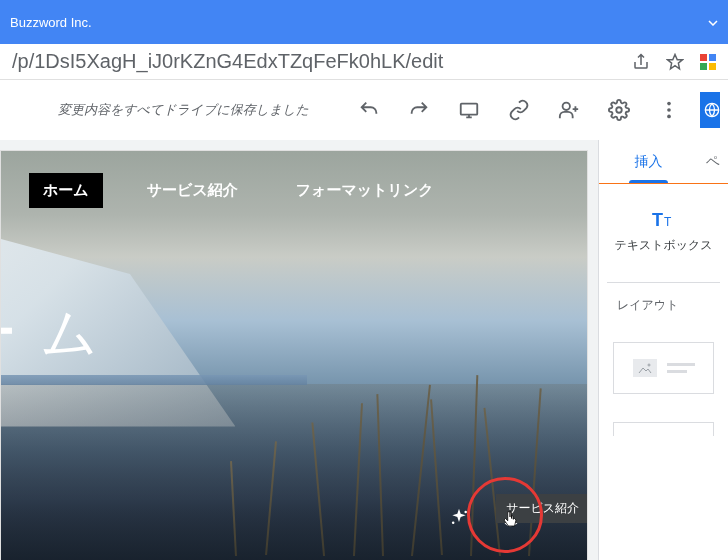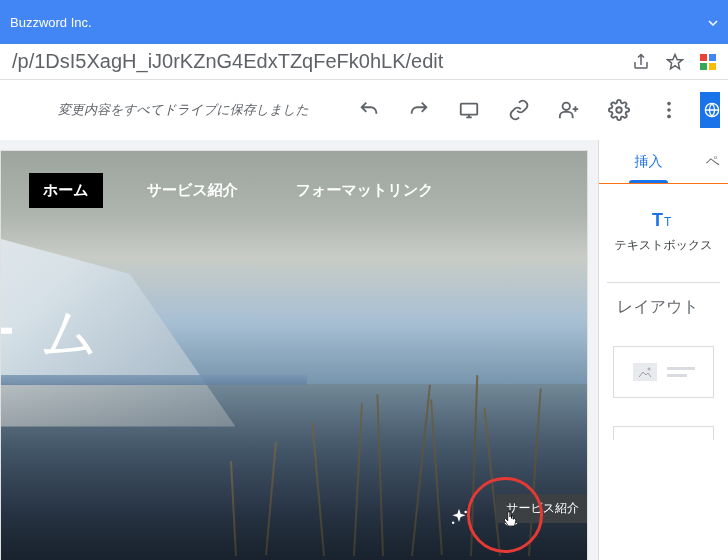--- a/index.html
+++ b/index.html
@@ -35,21 +35,21 @@
     .tooltip { position: absolute; bottom: 52px; right: -2px; background: #3c4043; color: #fff; font-size: 12px; padding: 6px 10px; }
     .right-panel { width: 130px; background: #fff; border-left: 1px solid #dadce0; display: flex; flex-direction: column; }
     .panel-tabs { display: flex; height: 44px; border-bottom: 1px solid #f97316; }
     .panel-tab { flex: 1; display: flex; align-items: center; justify-content: center; font-size: 14px; color: #5f6368; cursor: pointer; position: relative; }
     .panel-tab.active { color: #1a73e8; }
     .panel-tab.active::after { content: ''; position: absolute; bottom: 0; left: 30px; right: 30px; height: 3px; background: #1a73e8; border-radius: 3px 3px 0 0; }
     .panel-tab.partial { flex: 0 0 30px; }
     .panel-body { padding: 24px 8px; display: flex; flex-direction: column; gap: 28px; }
     .panel-block { display: flex; flex-direction: column; align-items: center; gap: 8px; cursor: pointer; }
     .panel-label { font-size: 12px; color: #3c4043; text-align: center; line-height: 1.3; }
-    .panel-section-title { font-size: 16px; color: #5f6368; padding-left: 10px; }
+    .panel-section-title { font-size: 12px; color: #5f6368; padding-left: 10px; }
     .layout-card { border: 1px solid #dadce0; height: 52px; margin: 0 6px; display: flex; align-items: center; justify-content: center; gap: 10px; }
     .layout-thumb-img { width: 24px; height: 18px; background: #e8eaed; display: flex; align-items: center; justify-content: center; color: #9aa0a6; font-size: 12px; }
     .layout-lines { display: flex; flex-direction: column; gap: 4px; }
     .layout-line { width: 28px; height: 3px; background: #dadce0; }
     .layout-line2 { width: 20px; }
   </style>
 </head>
 <body>
 
 <div class="title-bar">

